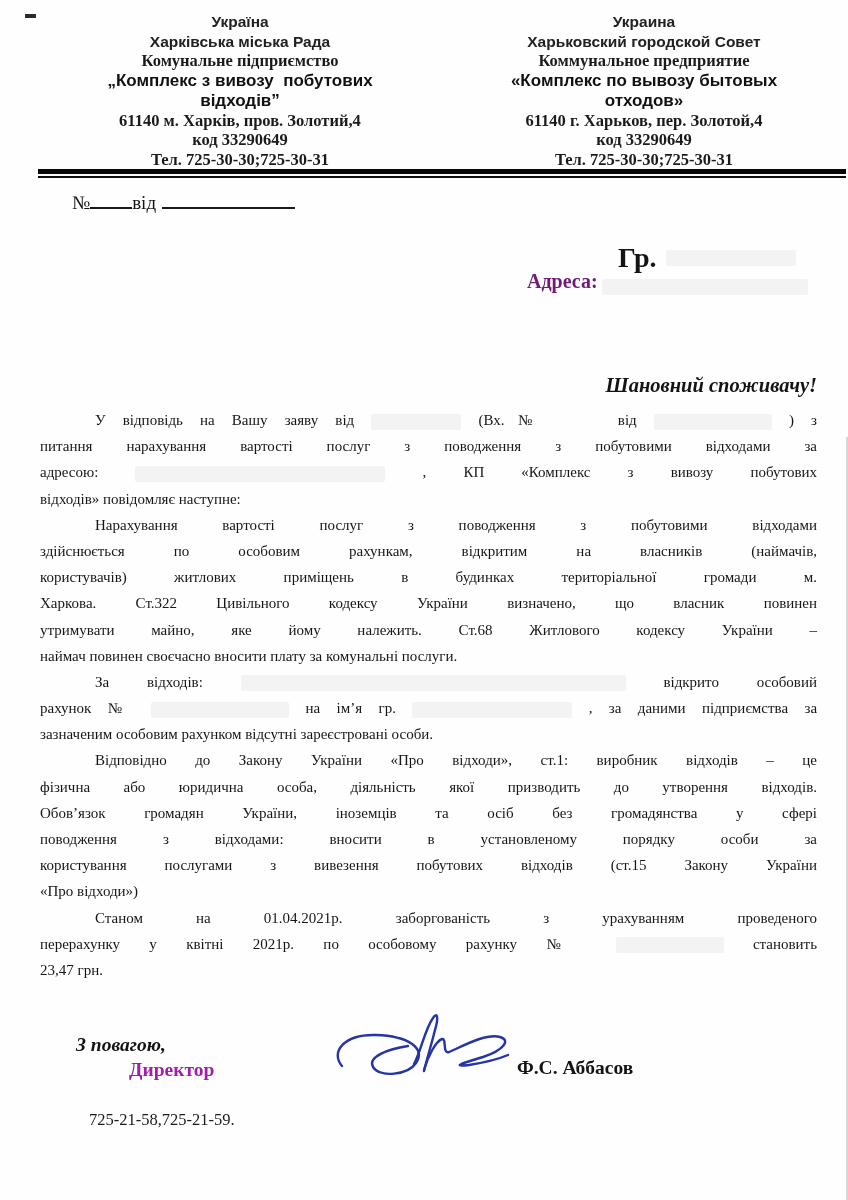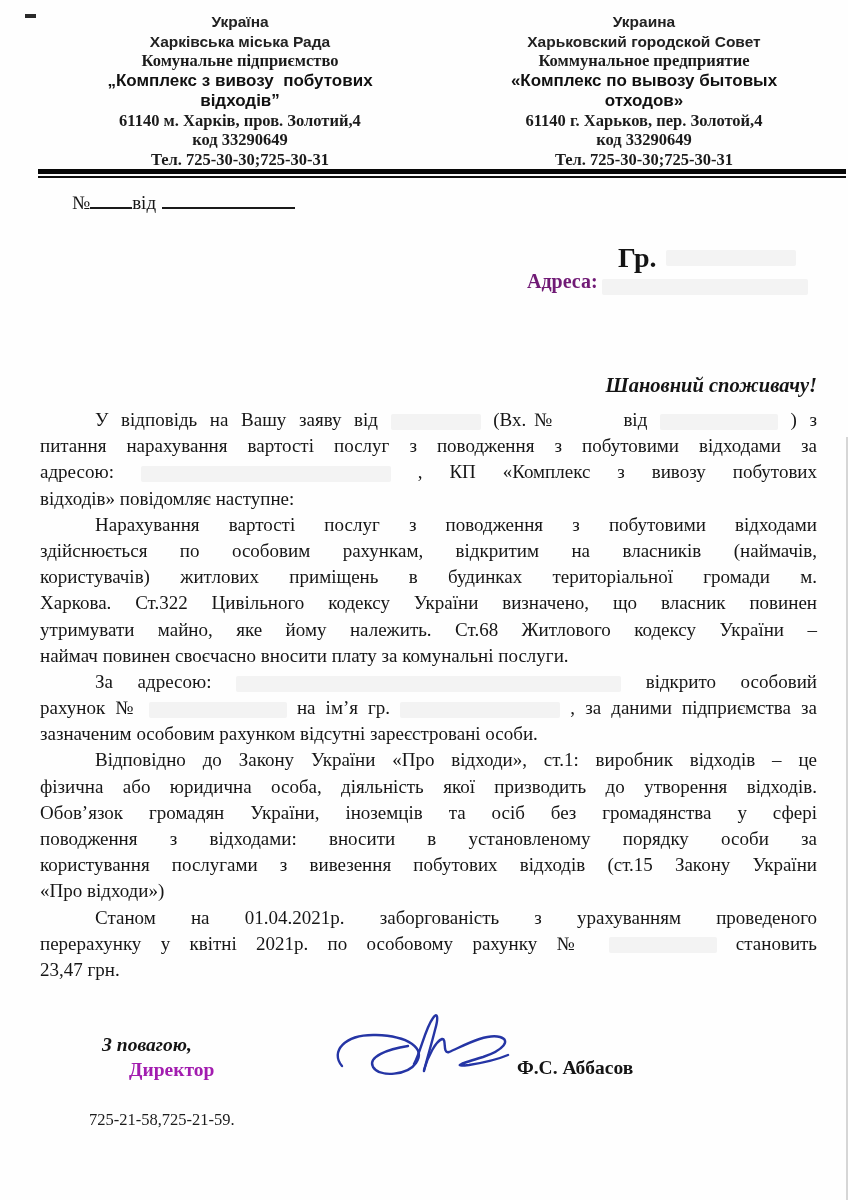--- a/index.html
+++ b/index.html
@@ -25,26 +25,26 @@
   .ul2{width:133px;margin-left:6px;}
   
   .gr{position:absolute;top:242px;left:618px;font-size:28px;font-weight:bold;color:#141414;}
   .addr{position:absolute;top:270px;left:490px;font-size:20px;font-weight:bold;color:#701a75;margin-left:37px;}
   .redact{display:inline-block;background:#f3f3f3;border-radius:2px;height:16px;vertical-align:middle;}
   .redact.abs{position:absolute;}
   
   .salutation{position:absolute;top:374px;left:40px;width:777px;text-align:right;
     font-size:20.5px;font-weight:bold;font-style:italic;color:#141414;}
   
-  .body{position:absolute;top:407px;left:40px;width:777px;font-size:19px;color:#161616;font-family:Liberation Serif, serif;}
+  .body{position:absolute;top:407px;left:40px;width:777px;font-size:15px;color:#161616;font-family:Liberation Serif, serif;}
   .bline{line-height:26.2px;height:26.2px;text-align:justify;text-align-last:justify;overflow:visible;}
   .bline.last{text-align-last:left;}
   .bline.ind{text-indent:55px;}
   
-  .closing{position:absolute;top:1034px;left:102px;font-size:19.5px;font-weight:bold;font-style:italic;color:#141414;}
+  .closing{position:absolute;top:1034px;left:76px;font-size:19.5px;font-weight:bold;font-style:italic;color:#141414;}
   .role{position:absolute;top:1059px;left:129px;font-size:19.5px;font-weight:bold;color:#a21caf;}
   .signame{position:absolute;top:1057px;left:517px;font-size:19.5px;font-weight:bold;color:#141414;}
   .sig{position:absolute;top:1012px;left:328px;}
   
   .footer{position:absolute;top:1110px;left:89px;font-size:16.5px;color:#1b1b1b;}
   
   .speck{position:absolute;top:14px;left:25px;width:11px;height:4px;background:#2a2a2a;}
   .edge-artifact{position:absolute;top:437px;right:0;width:2px;height:763px;background:#d6d6d6;}
 </style>
 </head>
@@ -92,21 +92,21 @@
       <div class="bline ind"><span>У відповідь на Вашу заяву від</span> <span class="redact" style="width:90px"></span> <span>(Вх.№</span> <span style="display:inline-block;width:38px"></span> <span>від</span> <span class="redact" style="width:118px"></span> <span>) з</span></div>
       <div class="bline"><span>питання нарахування вартості послуг з поводження з побутовими відходами за</span></div>
       <div class="bline"><span>адресою:</span> <span class="redact" style="width:250px"></span> <span>, КП «Комплекс з вивозу побутових</span></div>
       <div class="bline last"><span>відходів» повідомляє наступне:</span></div>
       <div class="bline ind"><span>Нарахування вартості послуг з поводження з побутовими відходами</span></div>
       <div class="bline"><span>здійснюється по особовим рахункам, відкритим на власників (наймачів,</span></div>
       <div class="bline"><span>користувачів) житлових приміщень в будинках територіальної громади м.</span></div>
       <div class="bline"><span>Харкова. Ст.322 Цивільного кодексу України визначено, що власник повинен</span></div>
       <div class="bline"><span>утримувати майно, яке йому належить. Ст.68 Житлового кодексу України –</span></div>
       <div class="bline last"><span>наймач повинен своєчасно вносити плату за комунальні послуги.</span></div>
-      <div class="bline ind"><span>За адресою:</span> <span class="redact" style="width:385px"></span> <span>відкрито особовий</span></div>
+      <div class="bline ind"><span>За відходів:</span> <span class="redact" style="width:385px"></span> <span>відкрито особовий</span></div>
       <div class="bline"><span>рахунок №</span> <span class="redact" style="width:138px"></span> <span>на ім’я гр.</span> <span class="redact" style="width:160px"></span> <span>, за даними підприємства за</span></div>
       <div class="bline last"><span>зазначеним особовим рахунком відсутні зареєстровані особи.</span></div>
       <div class="bline ind"><span>Відповідно до Закону України «Про відходи», ст.1: виробник відходів – це</span></div>
       <div class="bline"><span>фізична або юридична особа, діяльність якої призводить до утворення відходів.</span></div>
       <div class="bline"><span>Обов’язок громадян України, іноземців та осіб без громадянства у сфері</span></div>
       <div class="bline"><span>поводження з відходами: вносити в установленому порядку особи за</span></div>
       <div class="bline"><span>користування послугами з вивезення побутових відходів (ст.15 Закону України</span></div>
       <div class="bline last"><span>«Про відходи»)</span></div>
       <div class="bline ind"><span>Станом на 01.04.2021р. заборгованість з урахуванням проведеного</span></div>
       <div class="bline"><span>перерахунку у квітні 2021р.  по особовому рахунку №</span> <span class="redact" style="width:108px"></span> <span>становить</span></div>

